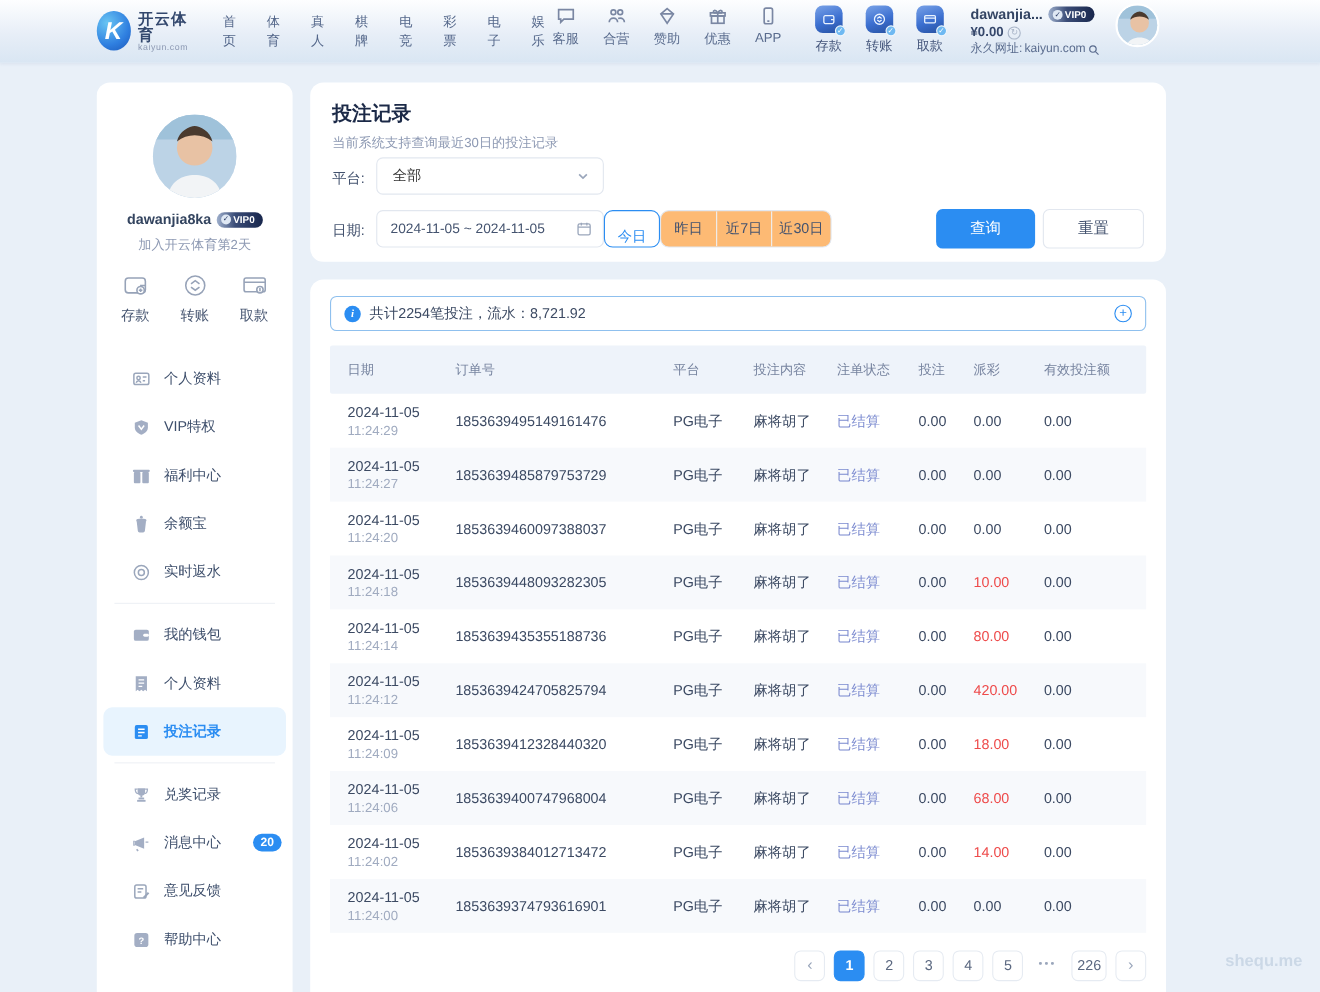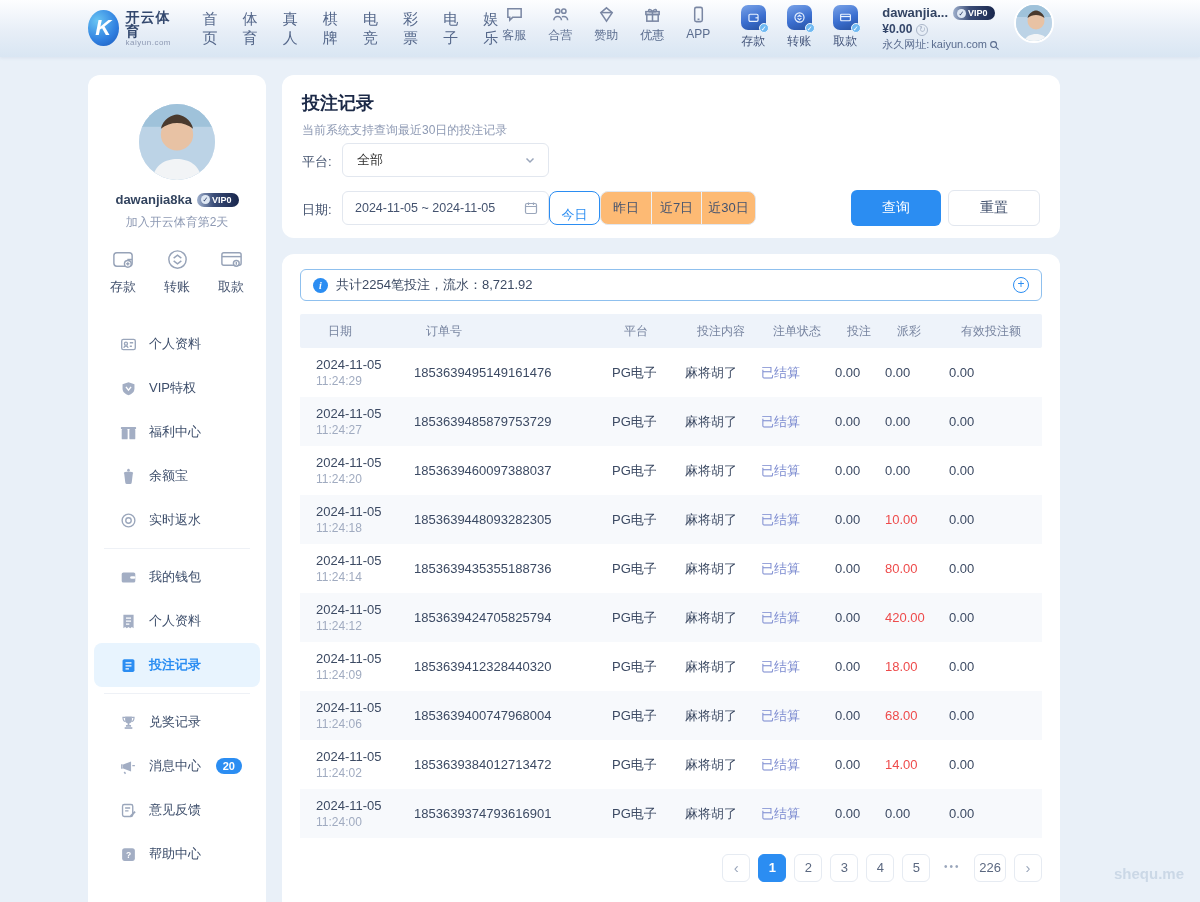--- a/index.html
+++ b/index.html
@@ -21,21 +21,21 @@
   .logo-mark{
     width:36px; height:36px; border-radius:50%;
     background:radial-gradient(circle at 30% 30%, #69c5f3, #2f7fe0 60%, #1b57b8);
     color:#fff; font-weight:bold; font-size:22px; font-style:italic;
     display:flex; align-items:center; justify-content:center;
   }
   .logo-text{ line-height:1.05; }
   .logo-cn{ font-size:14px; font-weight:bold; color:#33486e; letter-spacing:1px;}
   .logo-en{ font-size:8px; color:#8d99b3; letter-spacing:.5px;}
   .nav{ display:flex; gap:25px; margin-left:26px; }
-  .nav a{ font-size:15px; color:#54678a; text-decoration:none; cursor:pointer; }
+  .nav a{ font-size:12px; color:#54678a; text-decoration:none; cursor:pointer; }
   .top-right{ margin-left:auto; display:flex; align-items:flex-start; gap:14px; }
   .qlink{ display:flex; flex-direction:column; align-items:center; gap:3px; cursor:pointer; width:32px;}
   .qlink svg{ width:19px; height:19px; stroke:#7a87a3; fill:none; stroke-width:1.6; }
   .qlink .lbl{ font-size:12px; color:#5a6c8e; white-space:nowrap;}
   .wgroup{ display:flex; gap:12px; margin-left:8px;}
   .wlink{ display:flex; flex-direction:column; align-items:center; gap:3px; cursor:pointer; width:34px;}
   .tile{ position:relative; width:25px; height:25px; border-radius:7px;
     background:linear-gradient(160deg,#7aa3e8 0%,#3b6fd0 55%,#27509f 100%);
     display:flex; align-items:center; justify-content:center;}
   .tile svg{ width:13px; height:13px; stroke:#eaf3ff; fill:none; stroke-width:1.8;}
@@ -74,21 +74,21 @@
   .pact svg{ width:25px; height:25px; stroke:#97a3b8; fill:none; stroke-width:1.5;}
   .pact .lbl{ font-size:13px; color:#44536f;}
   .menu{ margin-top:26px; }
   .mi{ height:44px; display:flex; align-items:center; gap:12px; padding-left:26px;
     font-size:13px; color:#3d4e6b; cursor:pointer; margin:0 6px; border-radius:8px;}
   .mi svg{ width:17px; height:17px; flex:none;}
   .mi .ic-st{ stroke:#9aa6bb; fill:none; stroke-width:1.6;}
   .mi .ic-fl{ fill:#a3aec4; stroke:none;}
   .mi.active{ background:#e8f4fe; color:#2b8df2; font-weight:bold;}
   .mi.active .ic-fl{ fill:#2b8df2;}
-  .mi .num-badge{ margin-left:auto; margin-right:18px; background:#2b8df2; color:#fff;
+  .mi .num-badge{ margin-left:auto; margin-right:4px; background:#2b8df2; color:#fff;
     font-size:11px; line-height:16px; padding:0 7px; border-radius:9px; font-weight:bold;}
   .mi .num-badge:empty{ display:none;}
   .sdiv{ height:1px; background:#eef1f6; margin:6px 16px;}
   
   .filter-card{
     position:absolute; left:282px; top:75px; width:778px; height:163px;
     background:#fff; border-radius:12px;
   }
   .f-title{ position:absolute; left:20px; top:16px; font-size:18px; font-weight:bold; color:#1b2947;}
   .f-sub{ position:absolute; left:20px; top:47px; font-size:12px; color:#8d99b3;}
@@ -126,21 +126,21 @@
   .summary{ margin:15px 18px 0; height:32px; border:1px solid #8fc0ee; border-radius:6px;
     display:flex; align-items:center; gap:8px; padding:0 12px;}
   .info-ic{ width:15px; height:15px; border-radius:50%; background:#2b8df2; color:#fff;
     font-size:10px; font-weight:bold; line-height:15px; text-align:center; flex:none;
     font-family:"Liberation Serif","DejaVu Serif",serif; font-style:italic;}
   .summary .txt{ font-size:13px; color:#3c4a63;}
   .plus-ic{ margin-left:auto; width:16px; height:16px; border:1.4px solid #2b8df2; border-radius:50%;
     color:#2b8df2; font-size:12px; line-height:13px; text-align:center; cursor:pointer;}
   .tbl{ margin:13px 18px 0;}
   .trow{ display:flex; align-items:center;}
-  .thead{ height:34px; background:#eef3fa; border-radius:2px;padding-left:12px;}
+  .thead{ height:44px; background:#eef3fa; border-radius:2px;}
   .thead .cell{ font-size:12px; color:#76839f;}
   .tbody .trow{ height:49px; font-size:13px; color:#3c4a63;}
   .tbody .trow:nth-child(even){ background:#f7f9fc;}
   .cell{ padding-left:8px; overflow:hidden; white-space:nowrap;}
   .c1{ width:106px; padding-left:16px;}
   .c2{ width:198px;}
   .c3{ width:73px;}
   .c4{ width:76px;}
   .c5{ width:74px;}
   .c6{ width:50px;}

